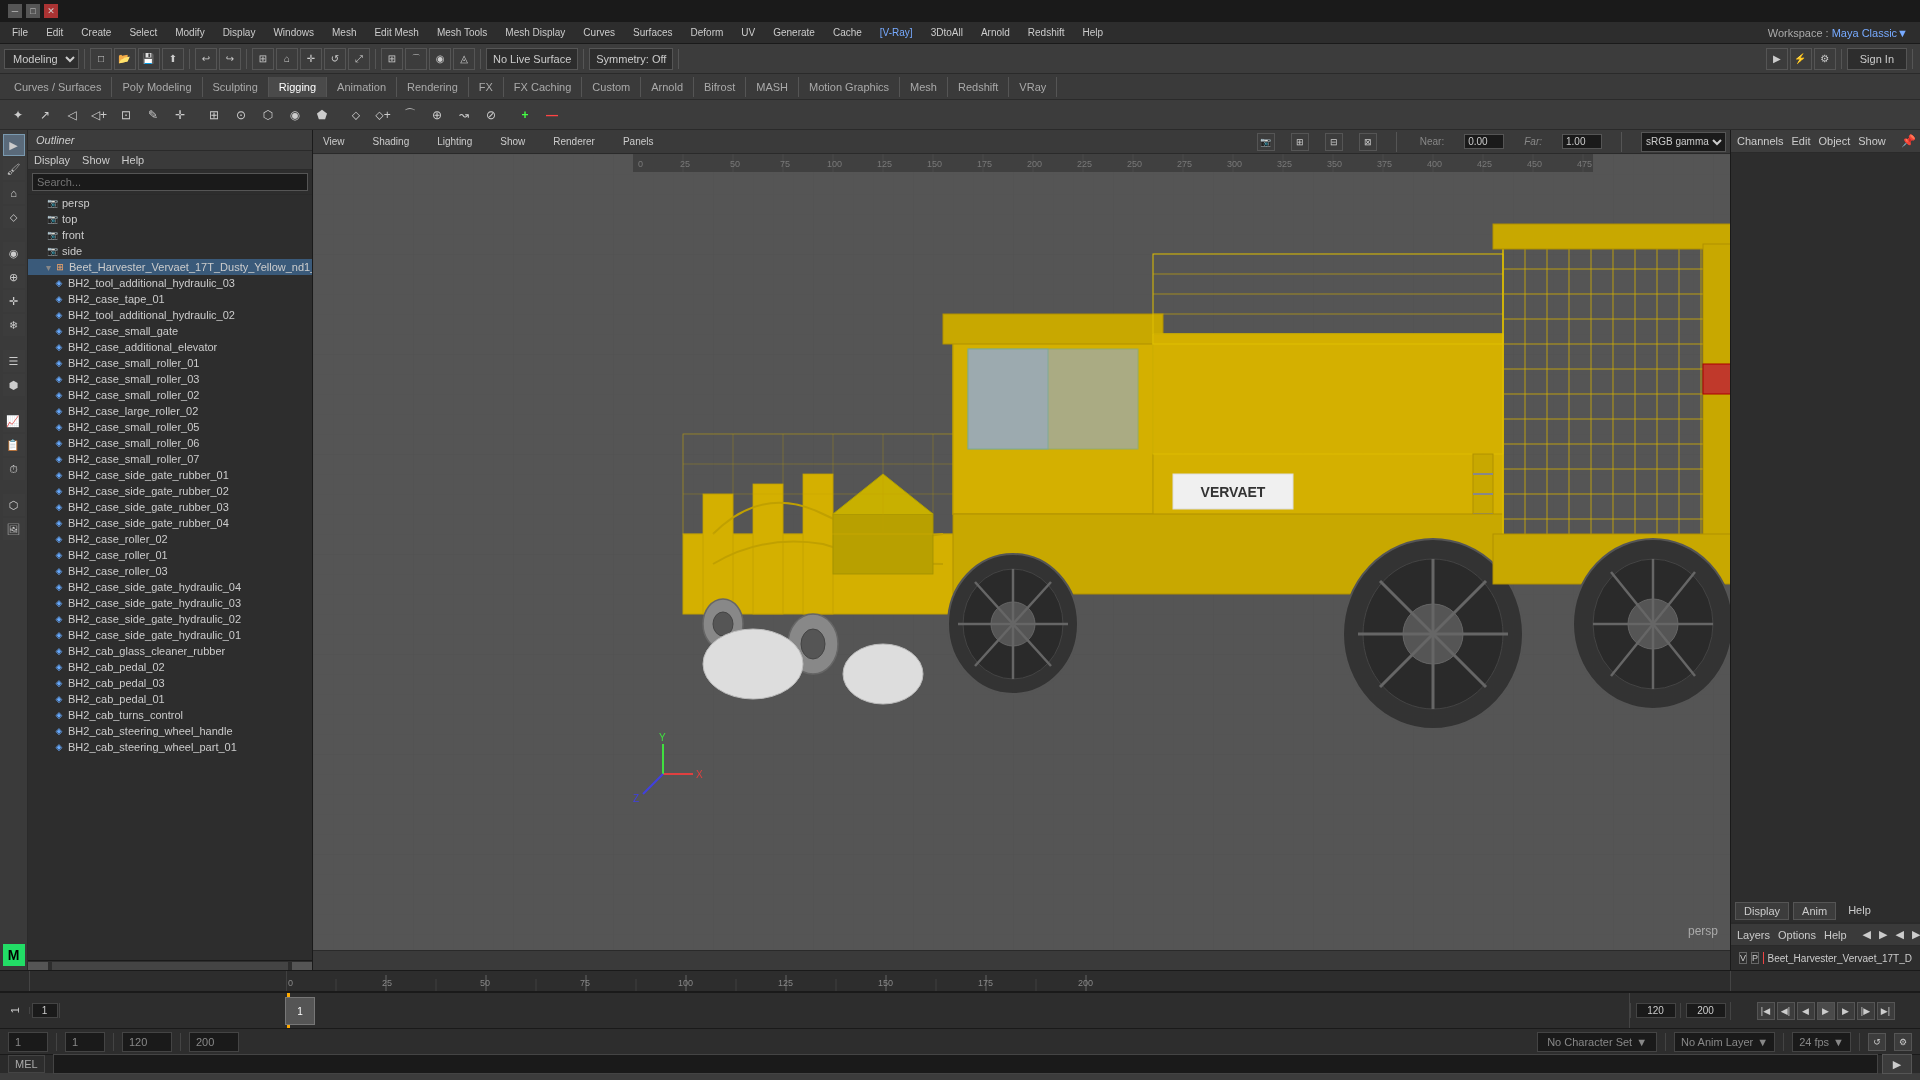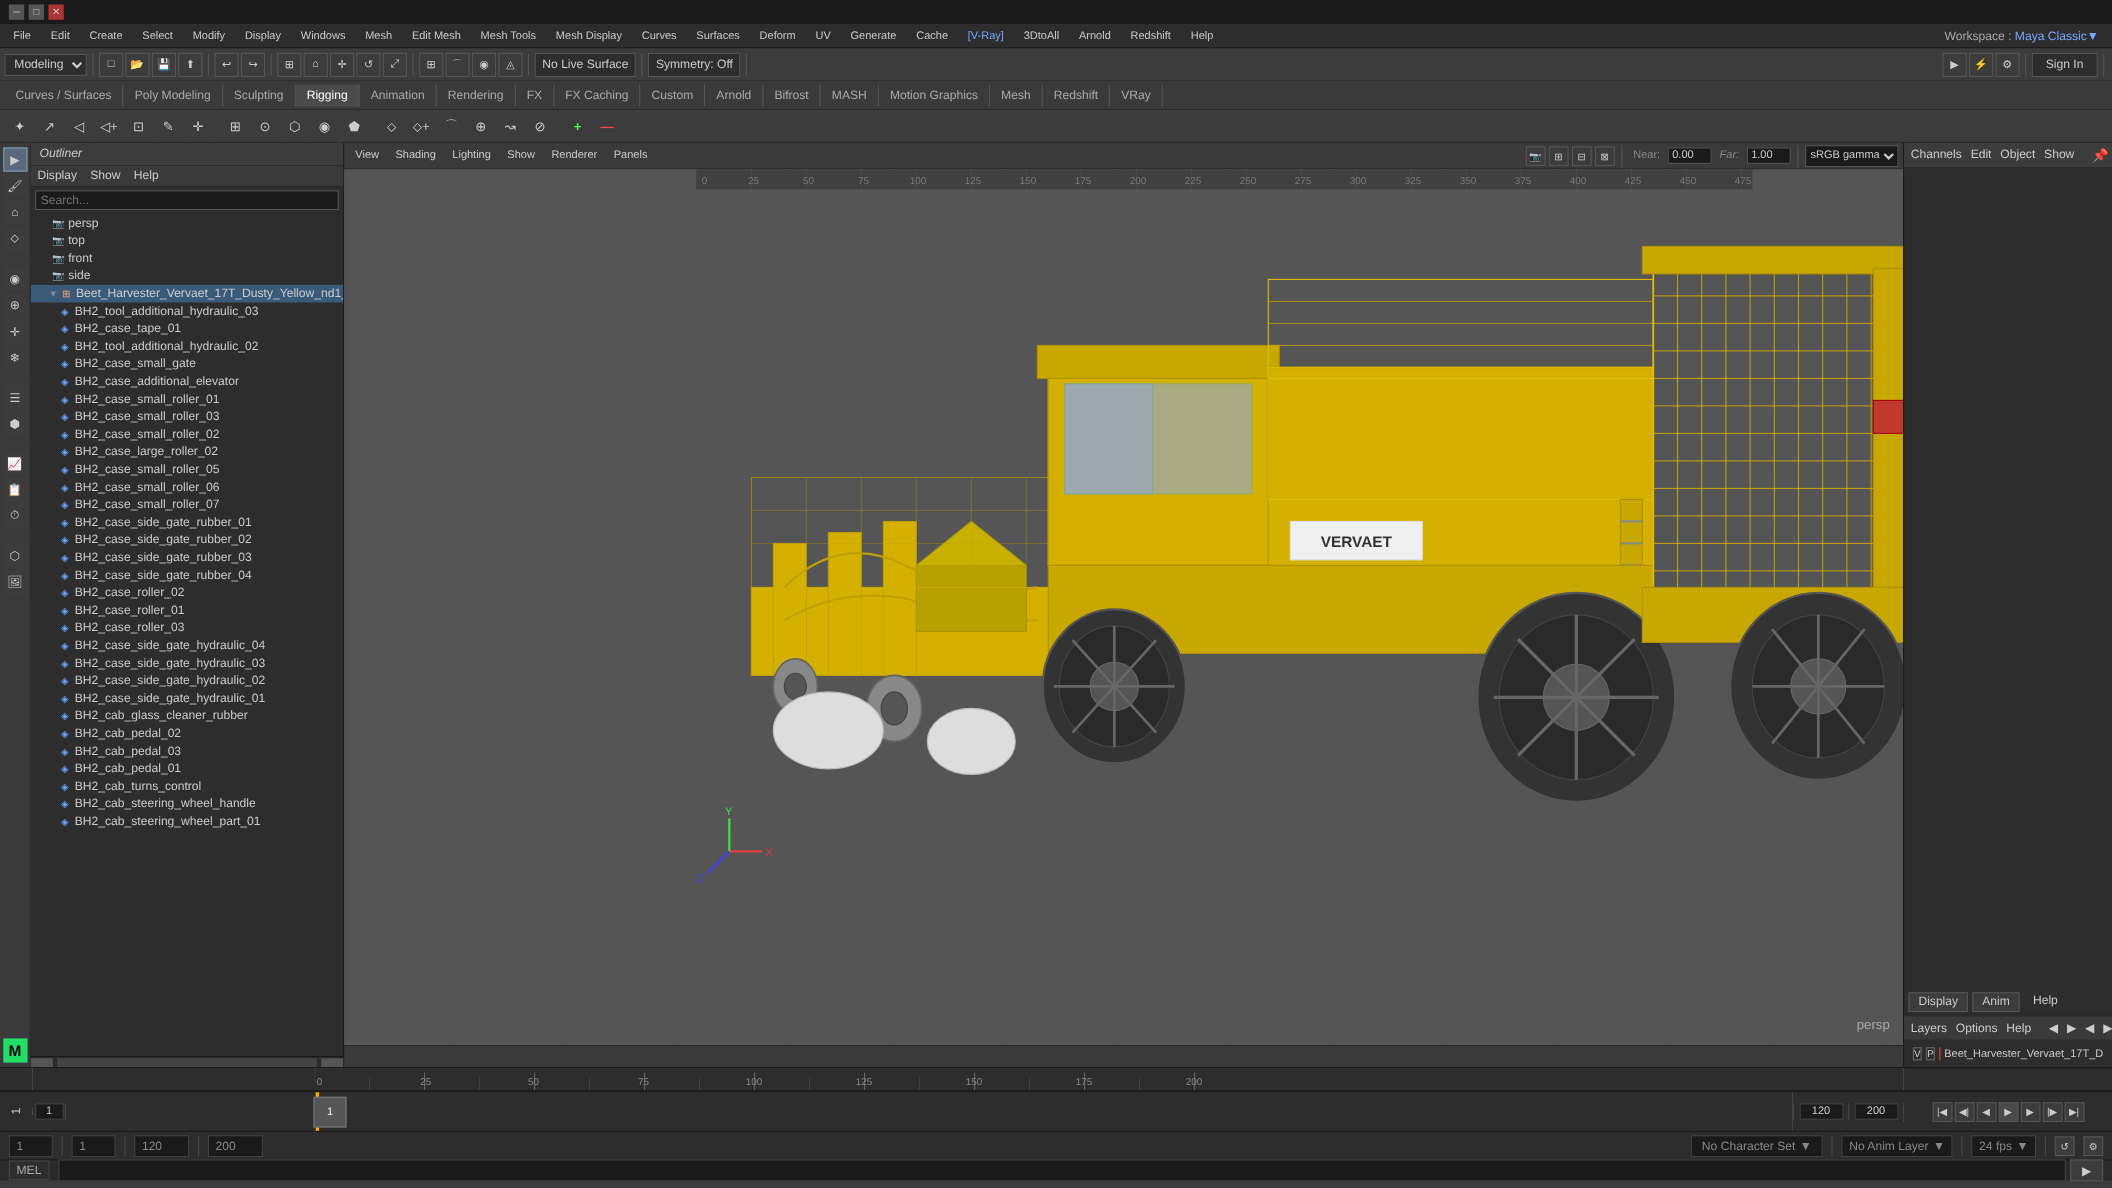--- a/index.html
+++ b/index.html
@@ -47,21 +47,21 @@
     #outliner-list::-webkit-scrollbar { width: 8px; }
     #outliner-list::-webkit-scrollbar-track { background: #2d2d2d; }
     #outliner-list::-webkit-scrollbar-thumb { background: #555; }
     .outliner-item { display: flex; align-items: center; padding: 1px 4px; cursor: pointer; white-space: nowrap; font-size: 11px; color: #ccc; }
     .outliner-item.selected { background: #3a5a7a; }
     .outliner-item .indent { display: inline-block; width: 14px; flex-shrink: 0; }
     .outliner-item .icon { width: 14px; height: 14px; flex-shrink: 0; display: inline-flex; align-items: center; justify-content: center; font-size: 9px; margin-right: 2px; }
     .icon-camera { color: #888; }
     .icon-mesh { color: #6af; }
     .icon-grp { color: #fa6; }
-    #viewport-toolbar { height: 24px; background: #3a3a3a; display: flex; align-items: center; padding: 0 4px; gap: 3px; border-bottom: 1px solid #2a2a2a; }
+    #viewport-toolbar { height: 24px; background: #3a3a3a; display: flex; align-items: center; padding: 0 4px; gap: 16px; border-bottom: 1px solid #2a2a2a; }
 
     
     #timeline-ruler { height: 22px; background: #2d2d2d; border-top: 1px solid #1a1a1a; border-bottom: 1px solid #1a1a1a; display: flex; align-items: center; padding: 0 0 0 290px; overflow: hidden; }
 
     #timeline { height: 36px; background: #2d2d2d; display: flex; align-items: center; }
     #timeline-track { flex: 1; height: 100%; background: #2d2d2d; position: relative; border-right: 1px solid #444; }
     #timeline-playhead { position: absolute; left: 0; top: 0; width: 2px; height: 100%; background: #f80; }
 
     
     #status-bar { height: 26px; background: #2d2d2d; display: flex; align-items: center; padding: 0 8px; border-top: 1px solid #1a1a1a; gap: 8px; }

